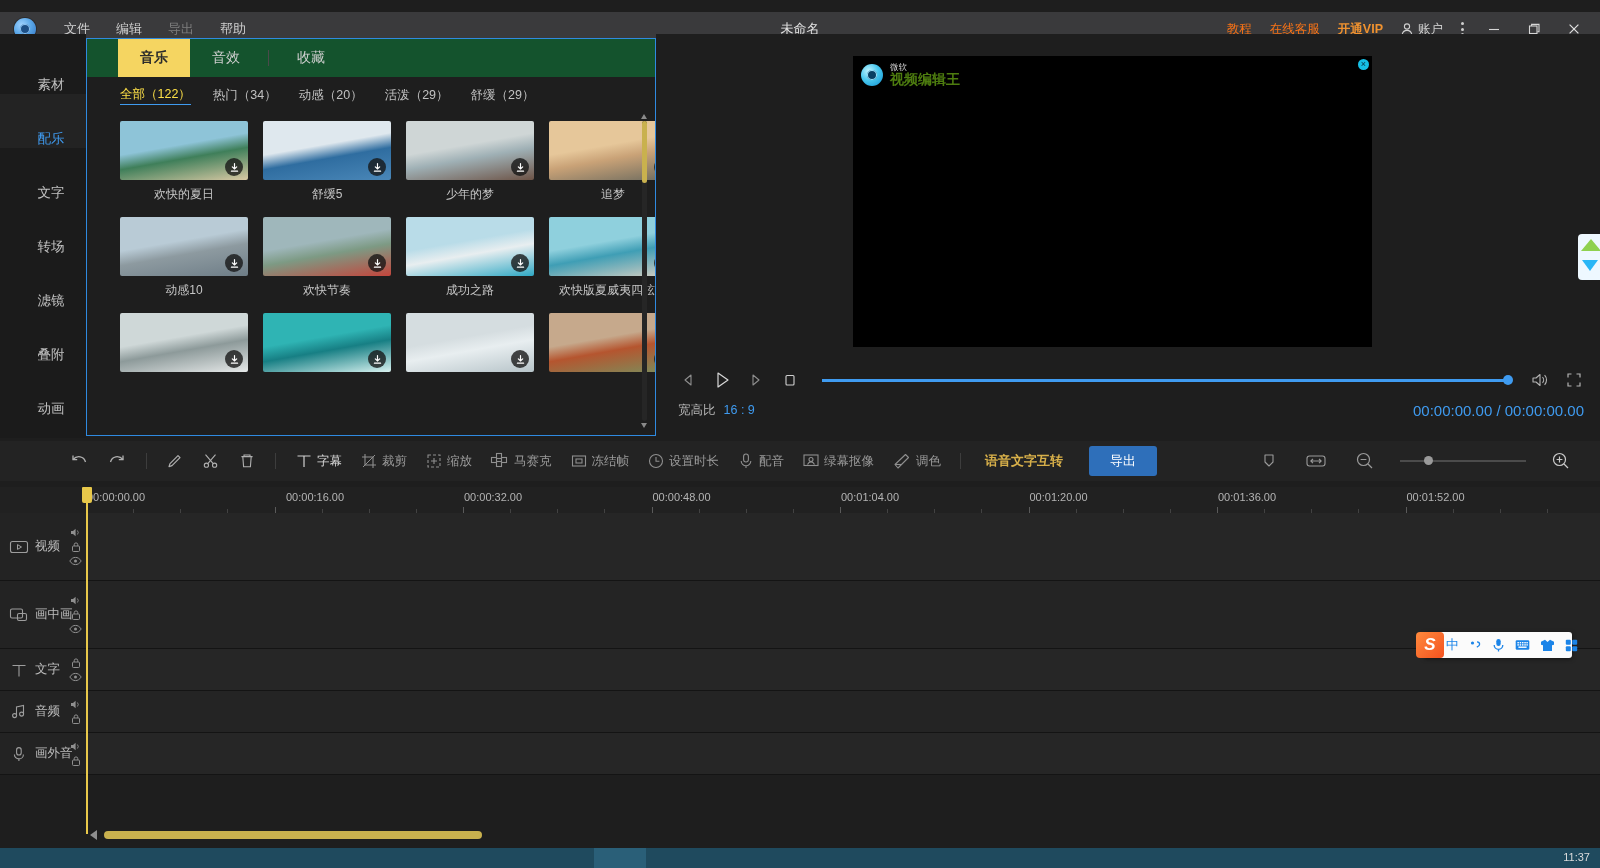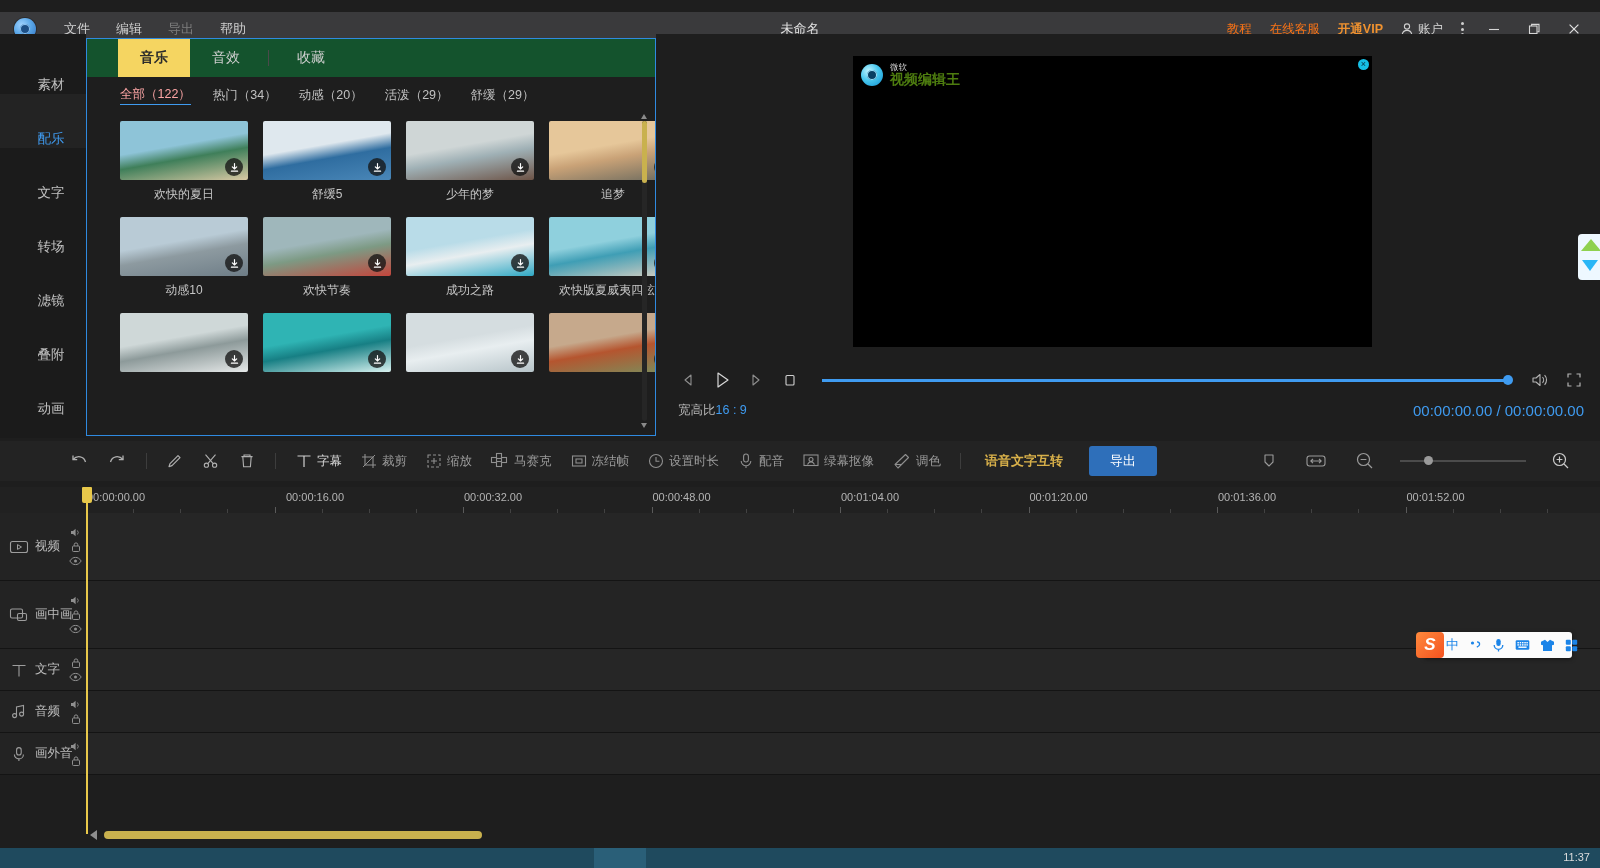--- a/index.html
+++ b/index.html
@@ -76,21 +76,21 @@
   .lib-tab {
     display: flex; align-items: center; justify-content: center; min-width: 72px;
     font-size: 14px; color: #cfcfcf; padding: 0 14px;
   }
   .lib-tab.active { background: #f5d561; color: #2b2b2b; font-weight: bold; }
   .tab-divider { width: 1px; background: #4a4a4a; margin: 11px 6px; }
   .lib-filters {
     height: 36px; display: flex; align-items: center; gap: 22px; padding-left: 33px;
     font-size: 12.5px; color: #c2c2c2;
   }
-  .filter.active { color: #fca5a5; border-bottom: 1px solid #3f9bf0; padding-bottom: 1px; }
+  .filter.active { color: #fde047; border-bottom: 1px solid #3f9bf0; padding-bottom: 1px; }
   .lib-grid-wrap { position: relative; height: 318px; overflow: hidden; }
   .lib-grid {
     display: grid; grid-template-columns: repeat(4, 128px); gap: 14px 15px;
     padding: 8px 0 0 33px;
   }
   .music-card { width: 128px; }
   .thumb {
     width: 128px; height: 59px; border-radius: 2px; position: relative; overflow: hidden;
   }
   .dl {
@@ -135,21 +135,21 @@
     display: flex; align-items: center; gap: 14px;
   }
   .pv-btn { width: 20px; height: 20px; display: flex; align-items: center; justify-content: center; }
   .pv-slider { flex: 1; height: 3px; background: #2a5d8f; position: relative; margin: 0 8px; }
   .pv-slider .fill { position: absolute; left: 0; top: 0; height: 3px; width: 100%; background: #3f9bf0; }
   .pv-slider .knob { position: absolute; right: -5px; top: -3.5px; width: 10px; height: 10px; border-radius: 50%; background: #3f9bf0; }
   .pv-meta {
     position: absolute; left: 22px; right: 16px; top: 366px; height: 20px;
     display: flex; align-items: center; font-size: 12.5px; color: #b9b9b9;
   }
-  .ratio-val { color: #3f9bf0; }
+  .ratio-val { color: #3f9bf0; margin-left: 8px; }
   .tc { margin-left: auto; font-size: 15px; color: #3f9bf0; }
   .tc .sep, .tc .total { color: #3f9bf0; }
 
   
   .toolbar {
     position: absolute; left: 0; top: 441px; width: 1600px; height: 40px;
     background: #232323; display: flex; align-items: center; padding-left: 60px;
   }
   .tb { display: flex; align-items: center; gap: 4px; padding: 0 9px; height: 30px; color: #9a9a9a; font-size: 12.5px; }
   .tb.lit { color: #d9d9d9; }

